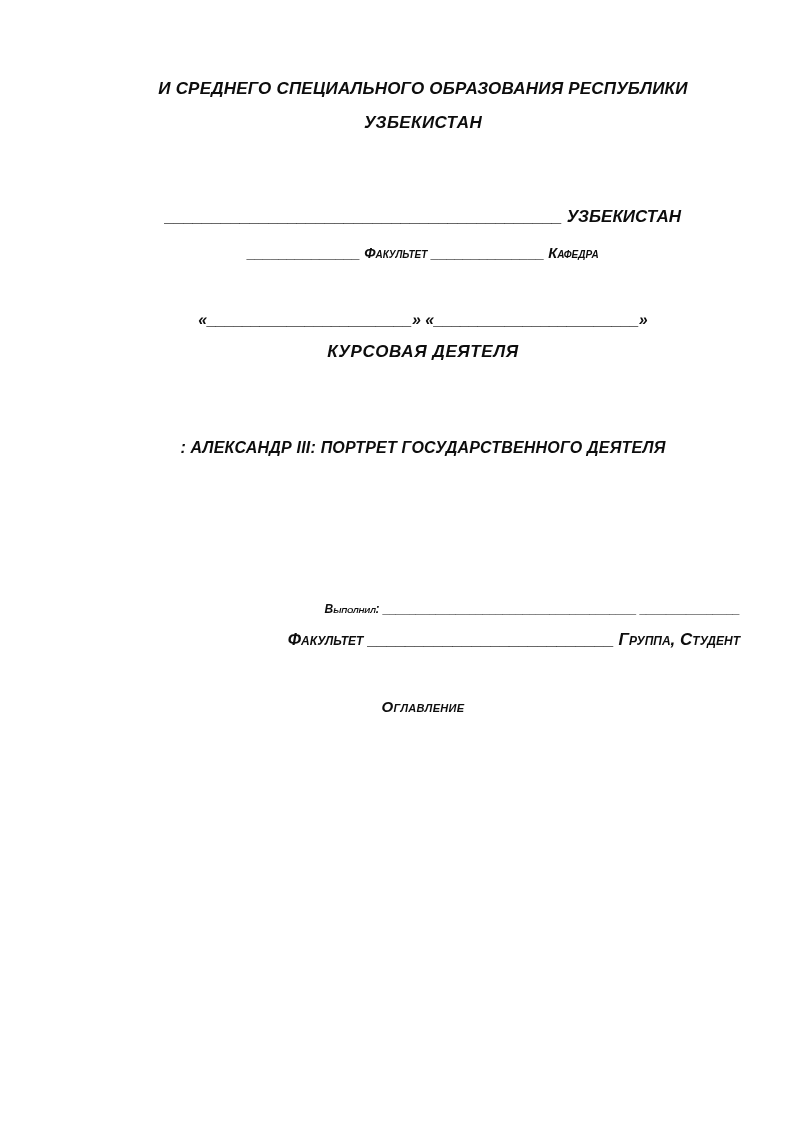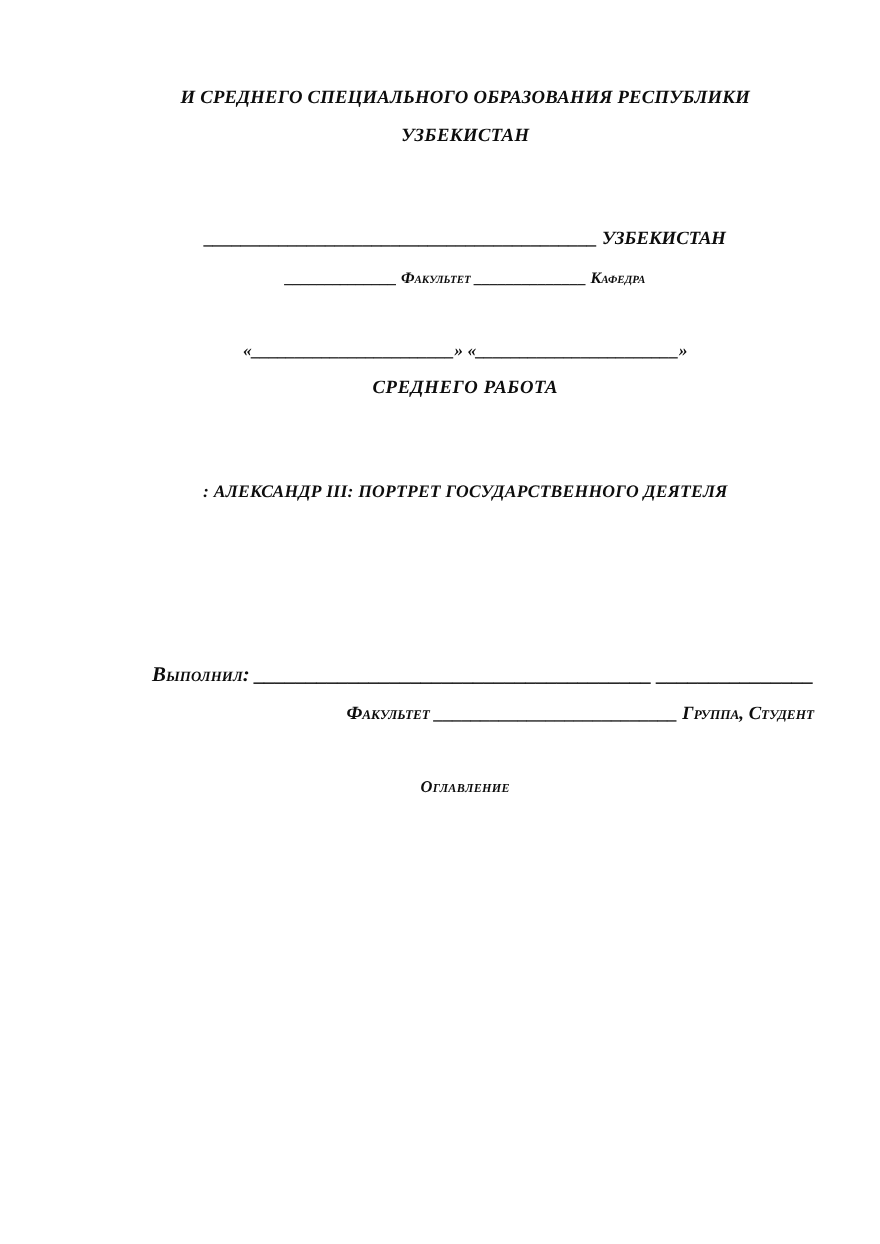--- a/index.html
+++ b/index.html
@@ -4,21 +4,21 @@
 <style>
   * { margin: 0; padding: 0; box-sizing: border-box; }
   html, body { background: #ffffff; }
   .page {
     position: relative;
     width: 800px;
     height: 1131px;
     margin: 0 auto;
     background: #ffffff;
     color: #0d0d0d;
-    font-family: Liberation Serif, serif;
+    font-family: Liberation Sans, sans-serif;
     font-weight: bold;
     font-style: italic;
     text-align: center;
     padding: 78px 60px 0 106px;
     overflow: hidden;
   }
   .page p {
     line-height: 1.25;
     white-space: nowrap;
   }
@@ -26,32 +26,32 @@
 
   .hdr1      { font-size: 17px; letter-spacing: 0.2px; }
   .hdr2      { font-size: 17px; margin-top: 13px; letter-spacing: 0.4px; }
   .university{ font-size: 17px; margin-top: 72px; }
   .faculty   { font-size: 14.5px; margin-top: 17px; }
   .registered{ font-size: 15px;  margin-top: 14px; }
   .dateline  { font-size: 17px;  margin-top: 13px; }
   .quotes    { font-size: 16px;  margin-top: 48px; }
   .worktype  { font-size: 17px;  margin-top: 11px; letter-spacing: 0.6px; }
   .title     { font-size: 16px;  margin-top: 76px; letter-spacing: 0.2px; }
-  .author    { font-size: 19px;  margin-top: 144px; text-align: right; }
+  .author    { font-size: 12px;  margin-top: 144px; text-align: right; }
   .facgroup  { font-size: 17px; margin-top: 12px; text-align: right; }
   .reviewer  { font-size: 15px;  margin-top: 13px; text-align: right; }
   .toc       { font-size: 15px;  margin-top: 48px; letter-spacing: 0.3px; }
 </style>
 </head>
 <body>
 
 <div class="page">
   <p class="hdr1">И СРЕДНЕГО СПЕЦИАЛЬНОГО ОБРАЗОВАНИЯ РЕСПУБЛИКИ</p>
   <p class="hdr2">УЗБЕКИСТАН</p>
   <p class="university">__________________________________________ УЗБЕКИСТАН</p>
   <p class="faculty sc">______________ Факультет ______________ Кафедра</p>
   <p class="quotes">«_______________________» «_______________________»</p>
-  <p class="worktype">СРЕДНЕГО РАБОТА</p>
+  <p class="worktype">КУРСОВАЯ ДЕЯТЕЛЯ</p>
   <p class="title">: АЛЕКСАНДР III: ПОРТРЕТ ГОСУДАРСТВЕННОГО ДЕЯТЕЛЯ</p>
   <p class="author sc">Выполнил: ______________________________________ _______________</p>
   <p class="facgroup sc">Факультет __________________________ Группа, Студент</p>
   <p class="toc sc">Оглавление</p>
 </div>
 
 </body></html>

